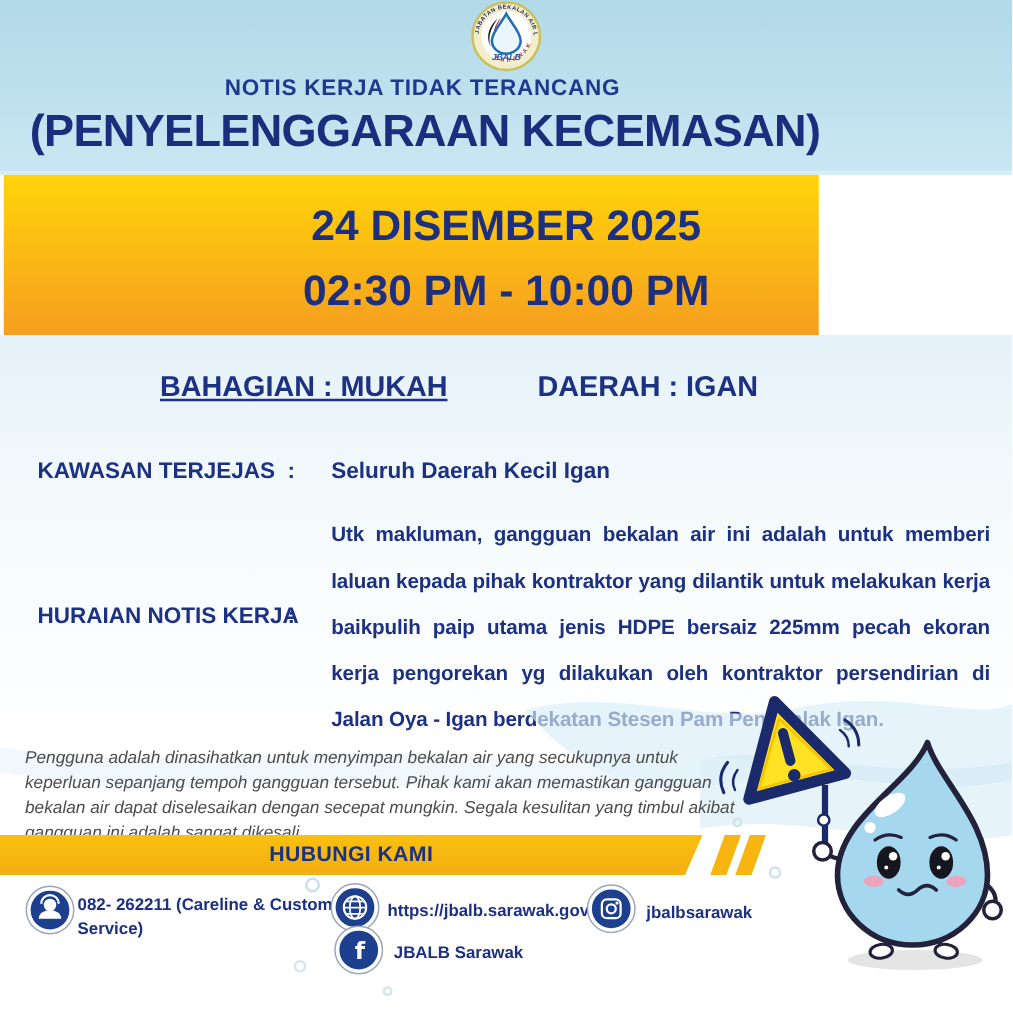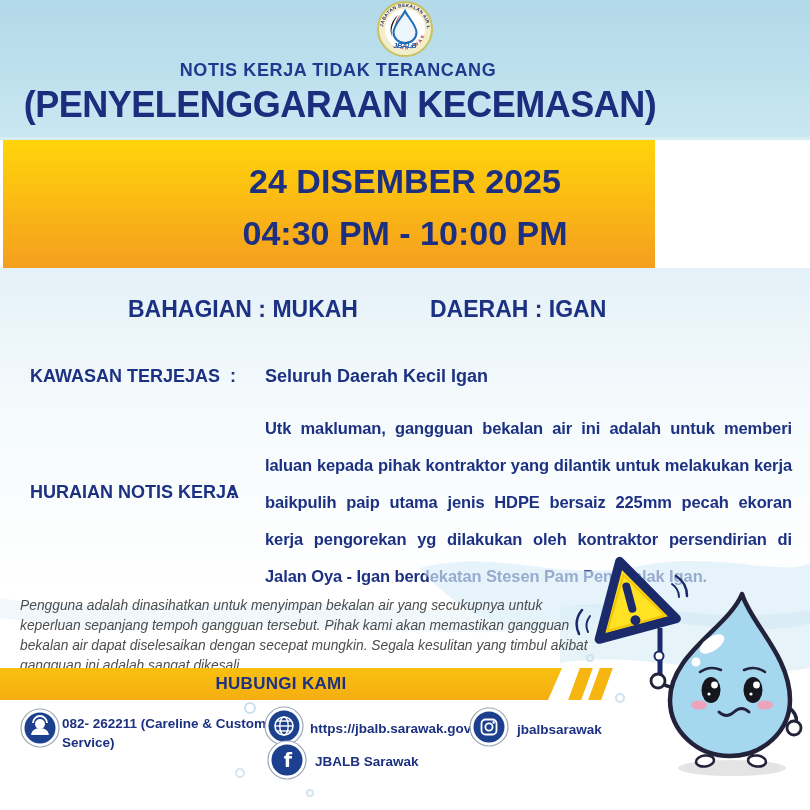--- a/index.html
+++ b/index.html
@@ -29,21 +29,21 @@
     text-align:center;color:#1c2f80;font-weight:bold;
   }
   .date-line{position:absolute;left:0;width:804px;font-size:34px;}
   .date-1{top:22px;} .date-2{top:74px;}
   
   .main-band{
     position:absolute;left:0;top:268px;width:810px;height:322px;
     background:linear-gradient(180deg,#e4f1f8 0%,#f4fafc 40%,#ffffff 100%);
   }
   .loc{position:absolute;top:296px;color:#1c3182;font-size:23px;font-weight:bold;}
-  .loc-bahagian{left:128px;} .loc-daerah{left:430px;}
+  .loc-bahagian{left:128px;text-decoration:underline;} .loc-daerah{left:430px;}
   .fld-label{position:absolute;color:#1c3182;font-size:18px;font-weight:bold;}
   .fld-colon{position:absolute;left:230px;color:#1c3182;font-size:18px;font-weight:bold;}
   .kw-label{left:30px;top:366px;} .kw-colon{top:366px;}
   .kw-value{position:absolute;left:265px;top:366px;color:#1c3182;font-size:18px;font-weight:bold;}
   .hn-label{left:30px;top:482px;} .hn-colon{top:482px;}
   .hn-value{
     position:absolute;left:265px;top:410px;width:527px;
     color:#1c3182;font-size:16.5px;font-weight:bold;line-height:37px;
     text-align:justify;letter-spacing:-.1px;
   }
@@ -99,21 +99,21 @@
       <path d="M33,14 C28,22 26,29 28.5,36 C24.5,28 28,19 33,14 Z" fill="#cc2027"></path>
       <path d="M37,11 C40.5,18 48.5,25.5 48.5,32.5 a11.5,10.5 0 1 1 -23,0 C25.5,25.5 33.5,18 37,11 Z" fill="#eaf5fc" stroke="#1f6db5" stroke-width="2"></path>
       <text x="37" y="48" text-anchor="middle" font-size="7" font-weight="bold" font-style="italic" fill="#1b5fae">JBALB</text>
     </svg>
     <div class="subtitle">NOTIS KERJA TIDAK TERANCANG</div>
     <div class="title">(PENYELENGGARAAN KECEMASAN)</div>
   </div>
 
   <div class="date-banner">
     <div class="date-line date-1">24 DISEMBER 2025</div>
-    <div class="date-line date-2">04:30 PM - 10:00 PM</div>
+    <div class="date-line date-2">02:30 PM - 10:00 PM</div>
   </div>
 
   <div class="main-band"></div>
 
   <div class="loc loc-bahagian">BAHAGIAN : MUKAH</div>
   <div class="loc loc-daerah">DAERAH : IGAN</div>
 
   <div class="fld-label kw-label">KAWASAN TERJEJAS</div>
   <div class="fld-colon kw-colon">:</div>
   <div class="kw-value">Seluruh Daerah Kecil Igan</div>

